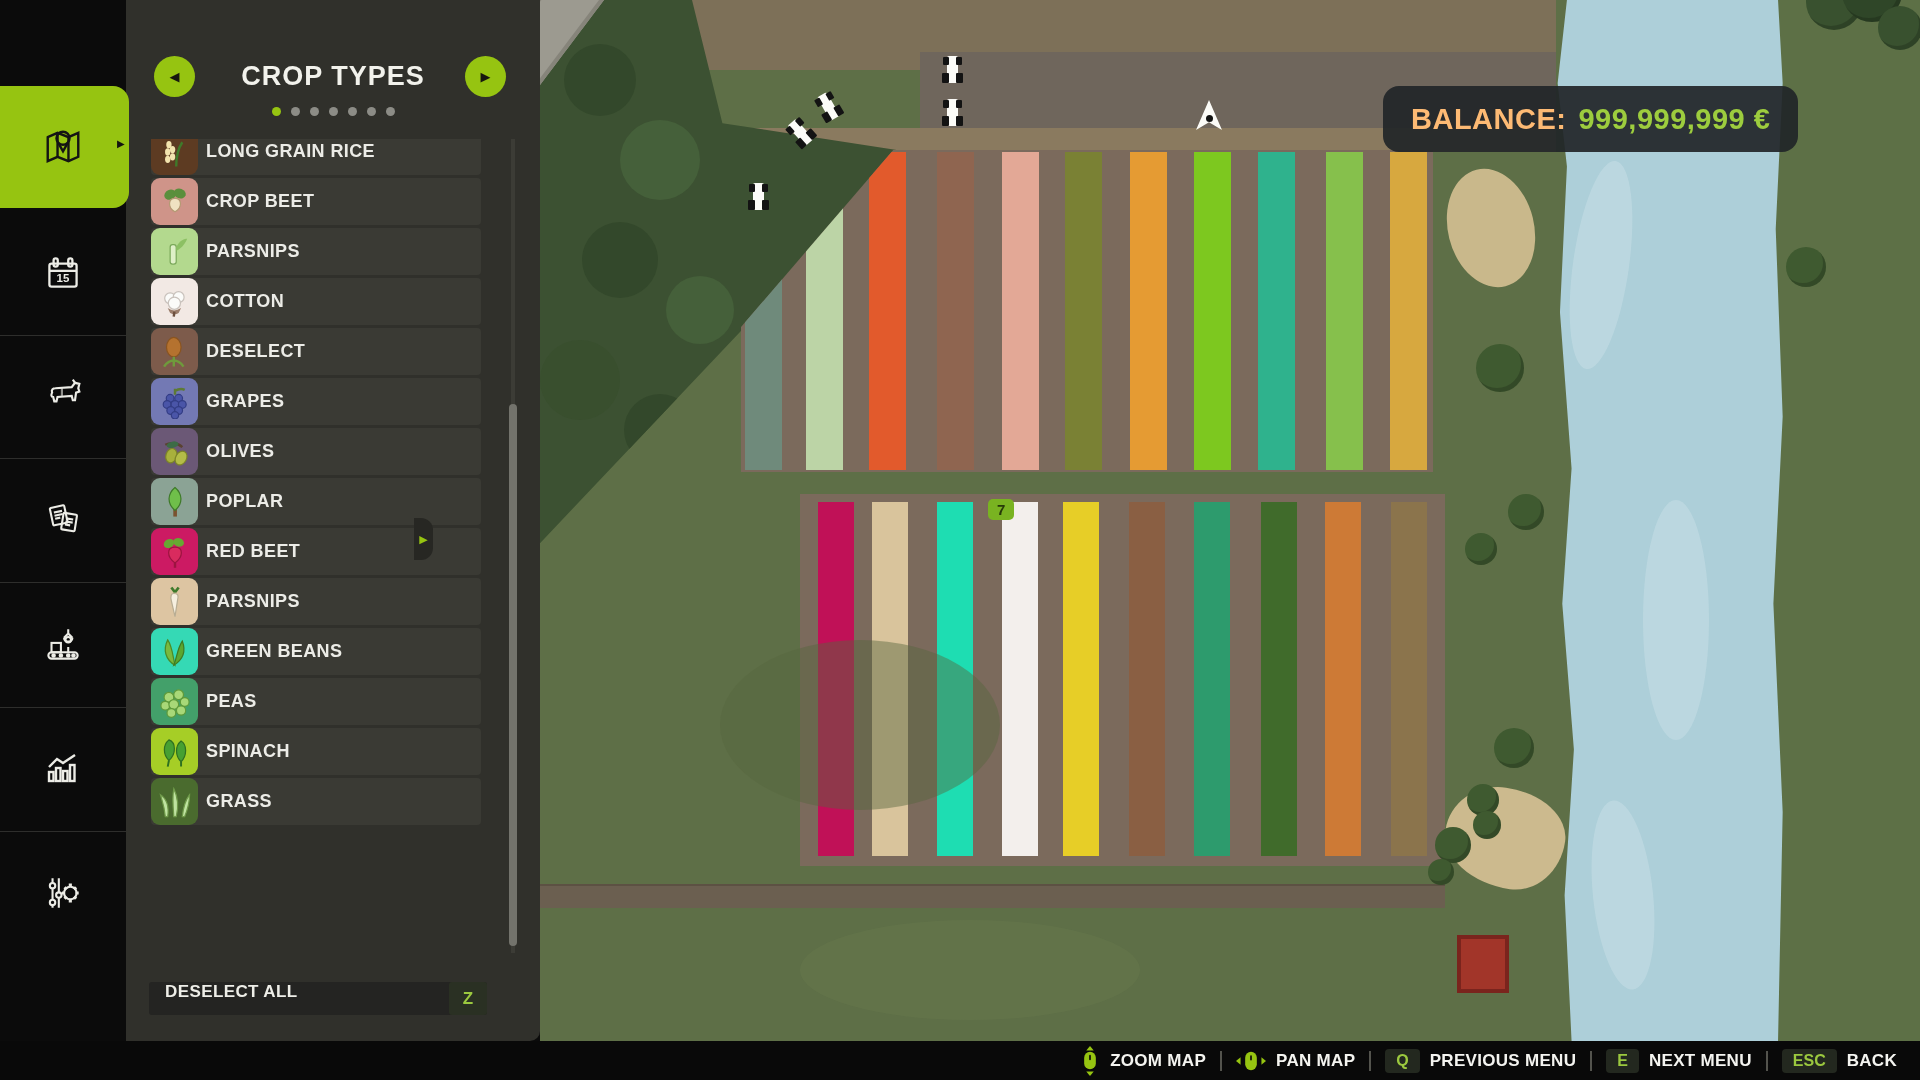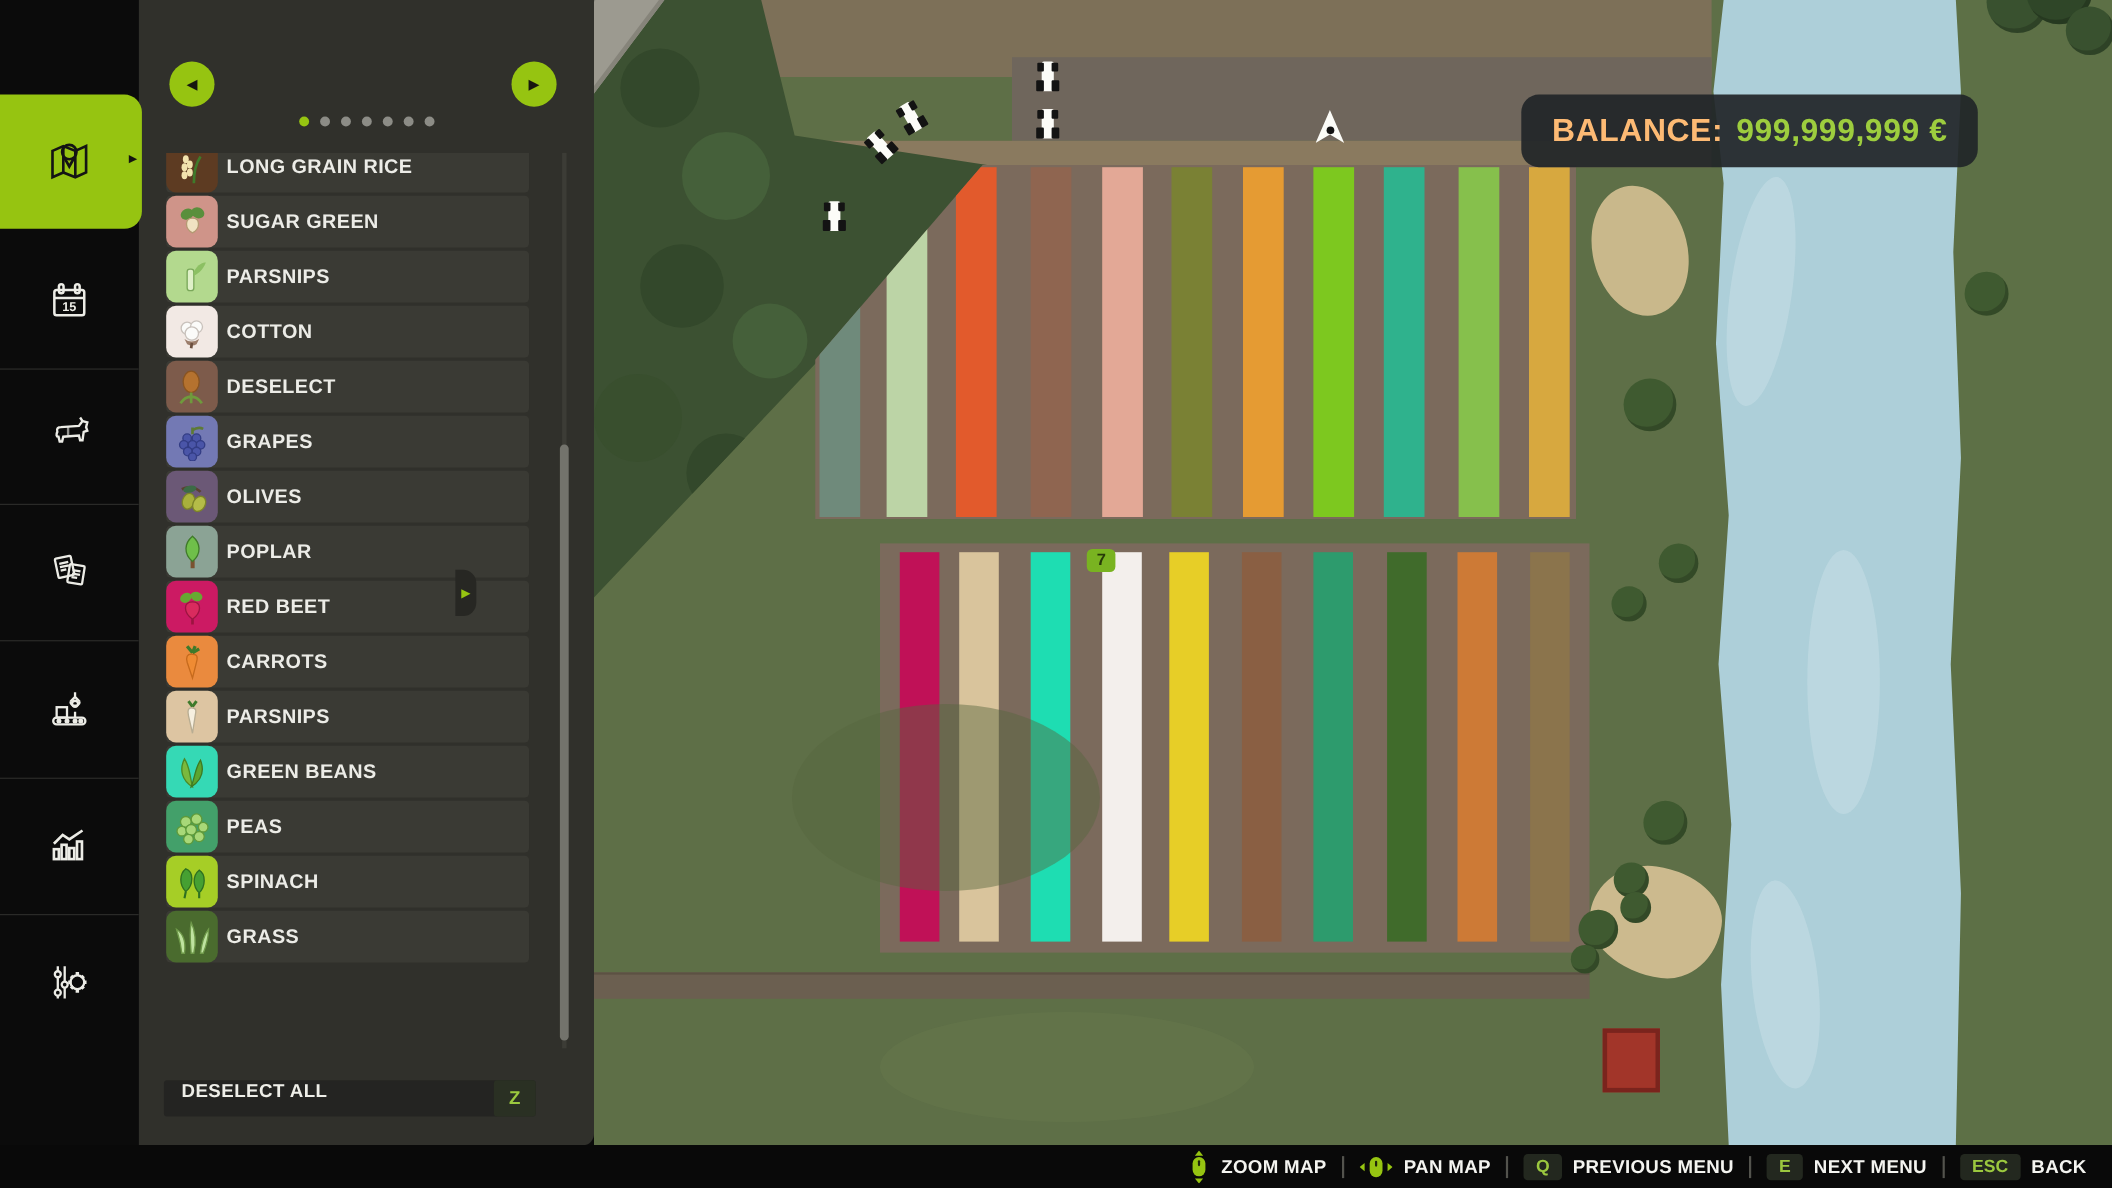--- a/index.html
+++ b/index.html
@@ -294,20 +294,21 @@
   <div class="sb-sep" style="top: 335px;"></div>
       <div class="sb-sep" style="top: 458px;"></div>
       <div class="sb-sep" style="top: 582px;"></div>
       <div class="sb-sep" style="top: 707px;"></div>
       <div class="sb-sep" style="top: 831px;"></div>
     </div>
 
   <div class="panel">
     <div class="nav-btn" style="left:28px;top:56px;">◀</div>
     <div class="nav-btn" style="left:339px;top:56px;">▶</div>
+    <div class="panel-title">CROP TYPES</div>
     <div class="dots"><span class="dot active"></span><span class="dot"></span><span class="dot"></span><span class="dot"></span><span class="dot"></span><span class="dot"></span><span class="dot"></span></div>
 
     <div class="crop-list-clip">
       <div class="crop-list-inner">
           <div class="crop-row">
             <div class="crop-icon" style="background: rgb(93, 59, 34);">
               <svg viewBox="0 0 28 28">
                 <path d="M15 26 C15 18 16 12 20 6" stroke="#3f7a2a" stroke-width="2" fill="none"></path>
                 <g fill="#f2e3ae">
                   <ellipse cx="9" cy="8" rx="2.2" ry="3"></ellipse>
@@ -323,21 +324,21 @@
           <div class="crop-row">
             <div class="crop-icon" style="background: rgb(207, 148, 137);">
               <svg viewBox="0 0 28 28">
                 <g fill="#5a8f3c">
                   <ellipse cx="10" cy="8" rx="5" ry="4" transform="rotate(-25 10 8)"></ellipse>
                   <ellipse cx="18" cy="7" rx="5" ry="4" transform="rotate(20 18 7)"></ellipse>
                 </g>
                 <path d="M14 11 C20 11 20 19 14 22 C8 19 8 11 14 11 Z" fill="#f0e2c2" stroke="#b59a74"></path>
               </svg>
             </div>
-            <div class="crop-label">SUGAR GREEN</div>
+            <div class="crop-label">CROP BEET</div>
           </div>
           <div class="crop-row">
             <div class="crop-icon" style="background: rgb(179, 217, 142);">
               <svg viewBox="0 0 28 28">
                 <rect x="10" y="8" width="5" height="16" rx="2" fill="#dff0c8" stroke="#7aa85a"></rect>
                 <path d="M15 10 C18 4 22 3 24 3 C22 8 19 11 15 13 Z" fill="#8cc063"></path>
               </svg>
             </div>
             <div class="crop-label">PARSNIPS</div>
           </div>
@@ -407,33 +408,20 @@
               <svg viewBox="0 0 28 28">
                 <g fill="#67a832">
                   <ellipse cx="9" cy="7" rx="4.5" ry="3.5" transform="rotate(-30 9 7)"></ellipse>
                   <ellipse cx="17" cy="6" rx="4.5" ry="3.5" transform="rotate(15 17 6)"></ellipse>
                 </g>
                 <path d="M14 10 C21 10 21 18 14 23 C7 18 7 10 14 10 Z" fill="#d92b5e" stroke="#9c1440"></path>
                 <path d="M14 23 L14 27" stroke="#9c1440" stroke-width="2"></path>
               </svg>
             </div>
             <div class="crop-label">RED BEET</div>
-          </div>
-          <div class="crop-row">
-            <div class="crop-icon" style="background: rgb(234, 138, 62);">
-              <svg viewBox="0 0 28 28">
-                <g stroke="#3e7a2b" stroke-width="2.4" fill="none">
-                  <path d="M14 7 L10 2"></path>
-                  <path d="M14 7 L16 2"></path>
-                  <path d="M14 7 L19 4"></path>
-                </g>
-                <path d="M13 8 C18 8 18 10 17 14 L14 26 L10 14 C9 10 10 8 13 8 Z" fill="#ef8b33" stroke="#c66a1d"></path>
-              </svg>
-            </div>
-            <div class="crop-label">CARROTS</div>
           </div>
           <div class="crop-row">
             <div class="crop-icon" style="background: rgb(221, 197, 162);">
               <svg viewBox="0 0 28 28">
                 <g stroke="#3e7a2b" stroke-width="2.2" fill="none">
                   <path d="M14 6 L11 2"></path>
                   <path d="M14 6 L17 2"></path>
                 </g>
                 <path d="M13 7 C17 7 17 9 16 13 L14 26 L11 13 C10 9 11 7 13 7 Z" fill="#f6efdf" stroke="#b8ad93"></path>
               </svg>

